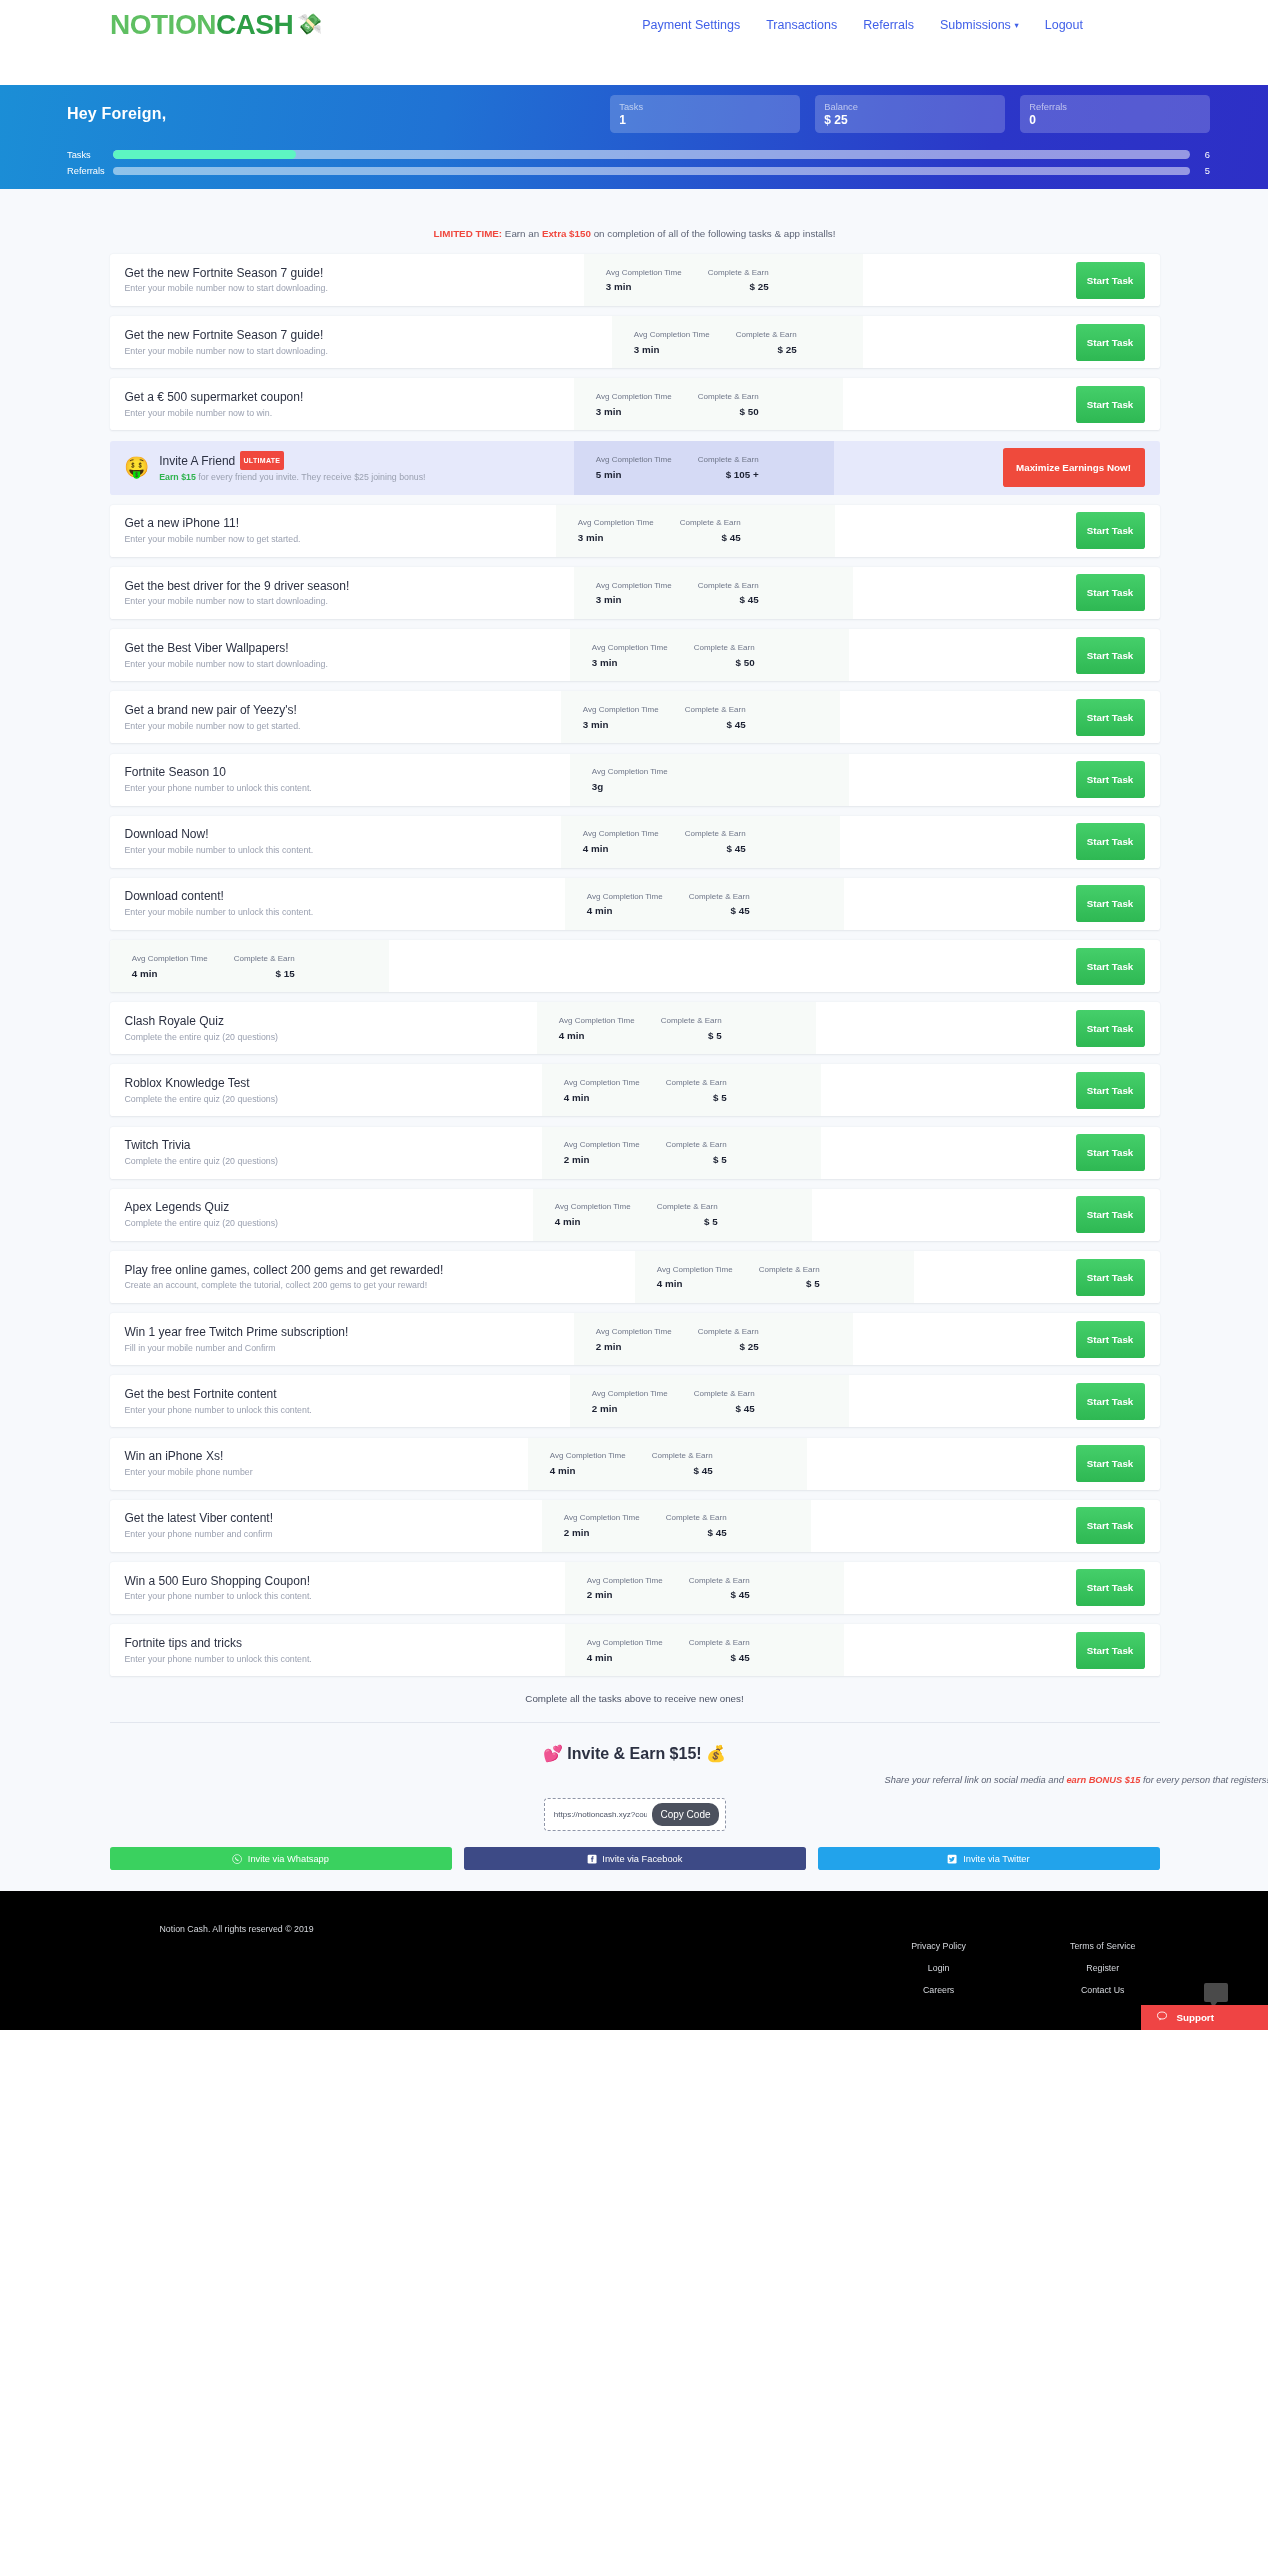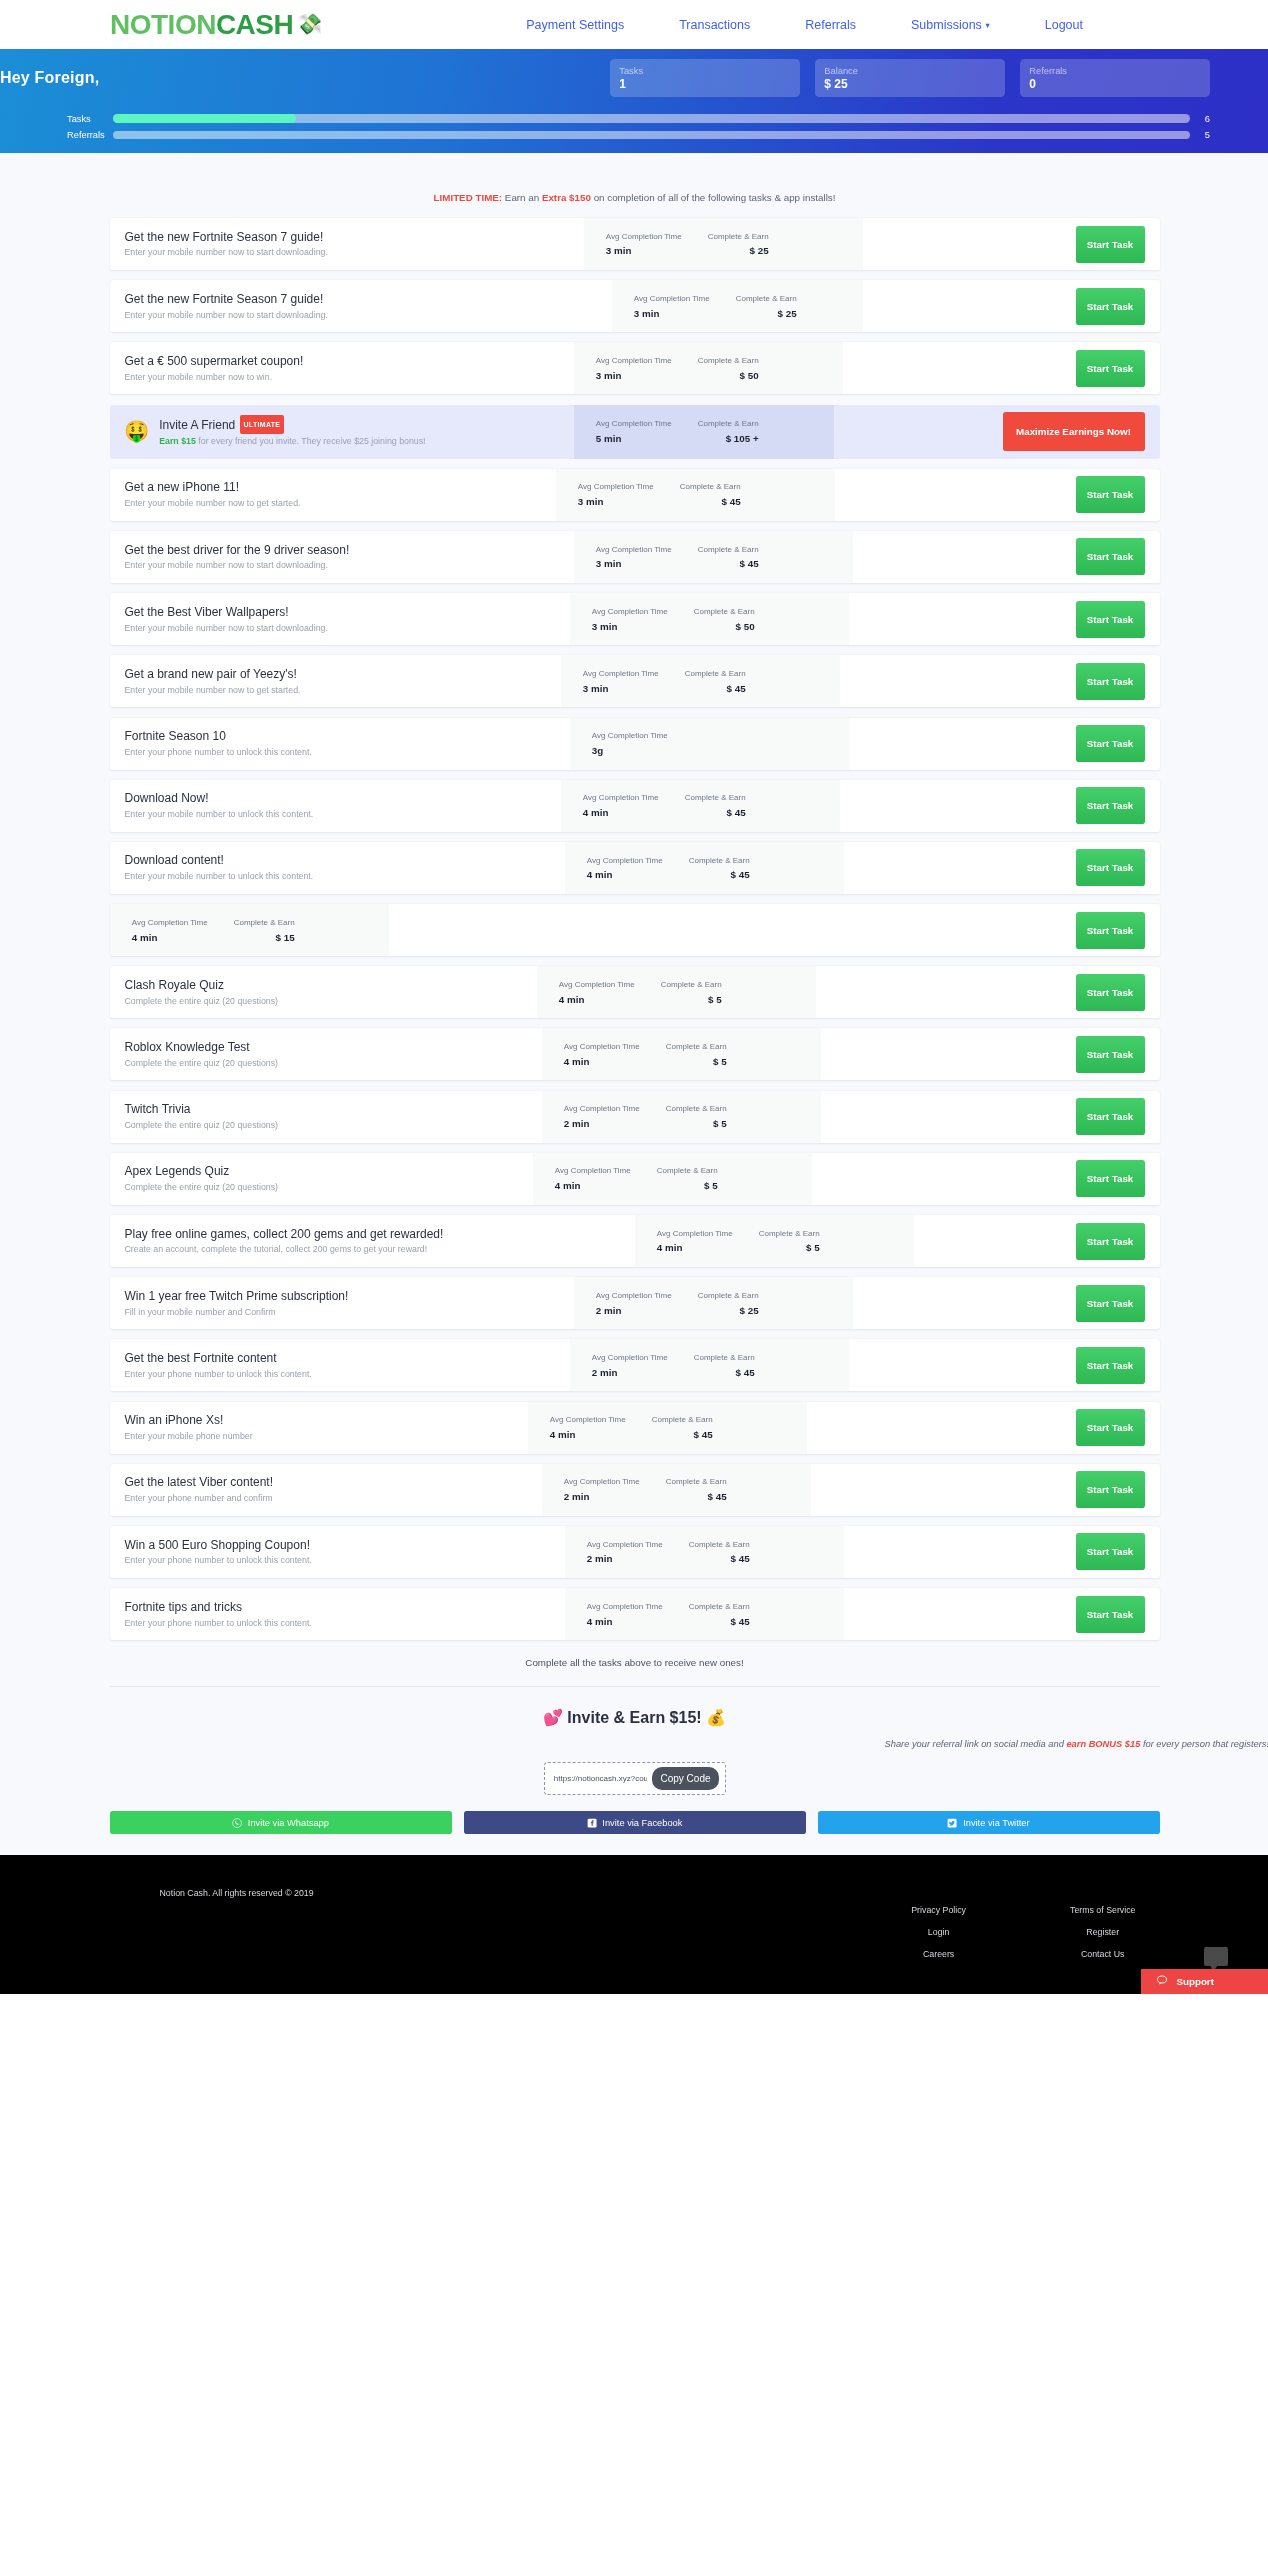--- a/index.html
+++ b/index.html
@@ -43,41 +43,42 @@
     display: flex;
     align-items: center;
     gap: 26px;
   }
   .nav-link {
     color: #4160e8;
     font-size: 12.5px;
     text-decoration: none;
     white-space: nowrap;
     cursor: pointer;
-    margin-left: 29px;
   }
   .caret {
     display: inline-block;
     margin-left: 3.7px;
     font-size: 8.4px;
     color: #4160e8;
     vertical-align: middle;
   }
 
   
   .hero {
     background: linear-gradient(100deg, #1b8ed6 0%, #2072d4 35%, #2b36c8 78%, #2d2fc6 100%);
     padding: 0 0 0 0;
     position: relative;
   }
   .hero-top {
     display: flex;
     align-items: center;
     height: 58px;
+    padding-left: 67px;
     padding-right: 59px;
+    margin-top: 36px;
   }
   .hero-greeting {
     color: #ffffff;
     font-size: 16px;
     font-weight: 700;
     letter-spacing: 0.2px;
   }
   .stat-cards {
     margin-left: auto;
     display: flex;

